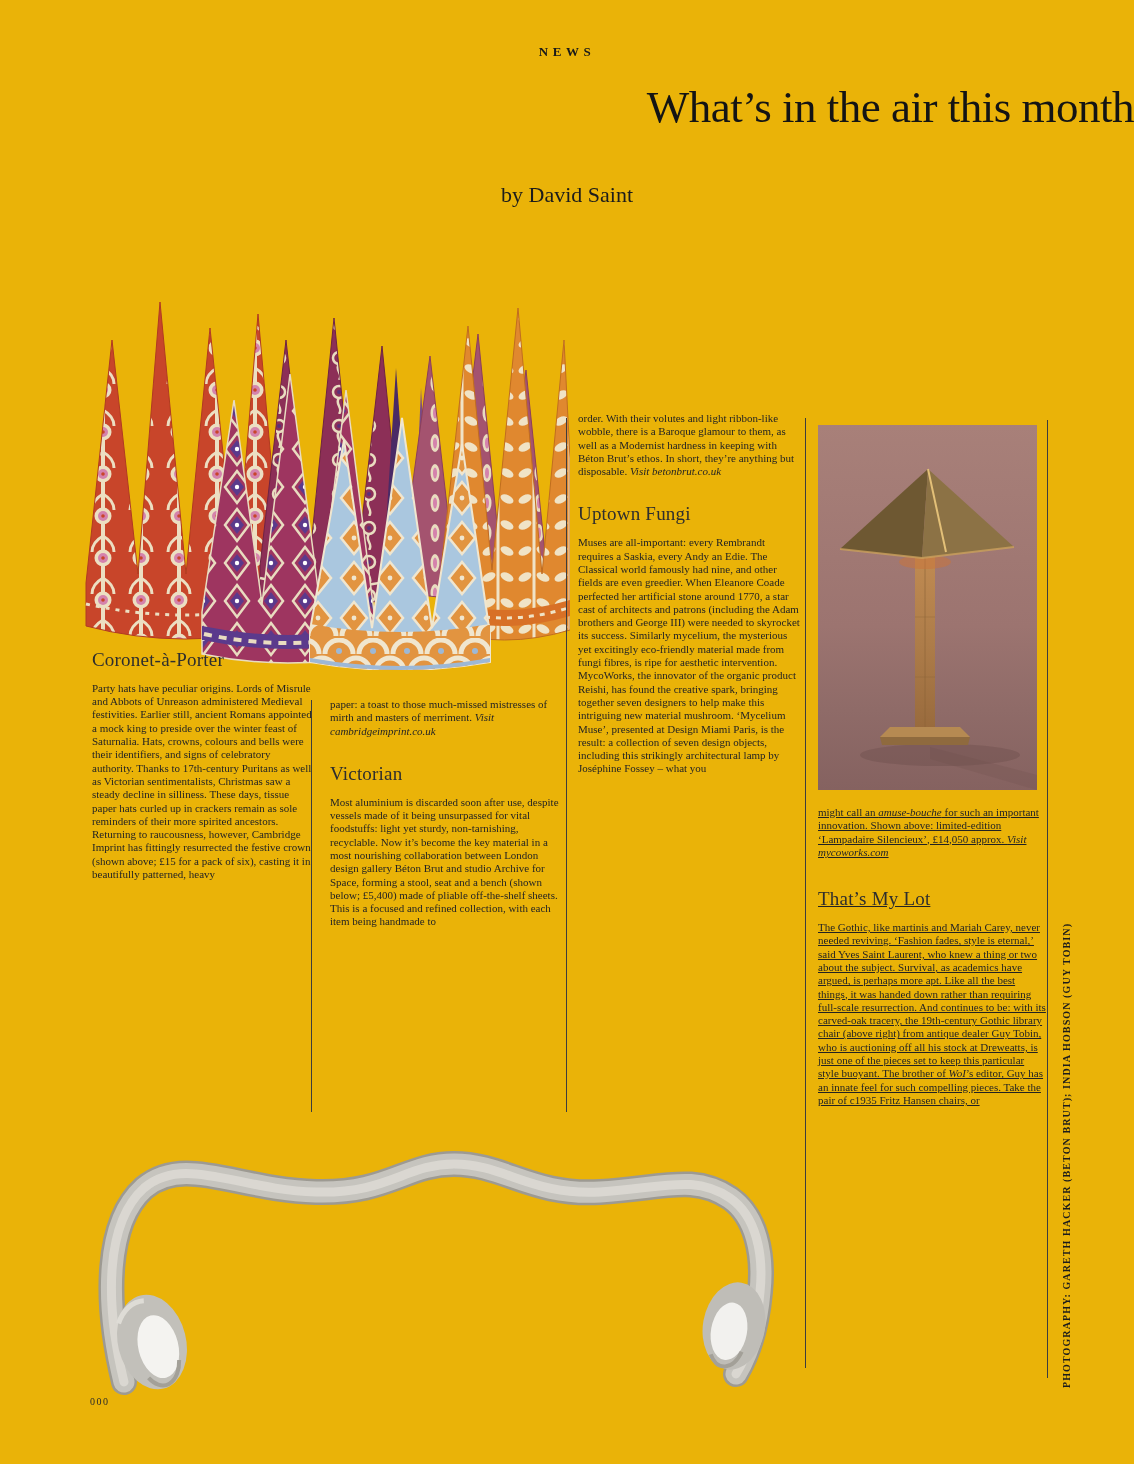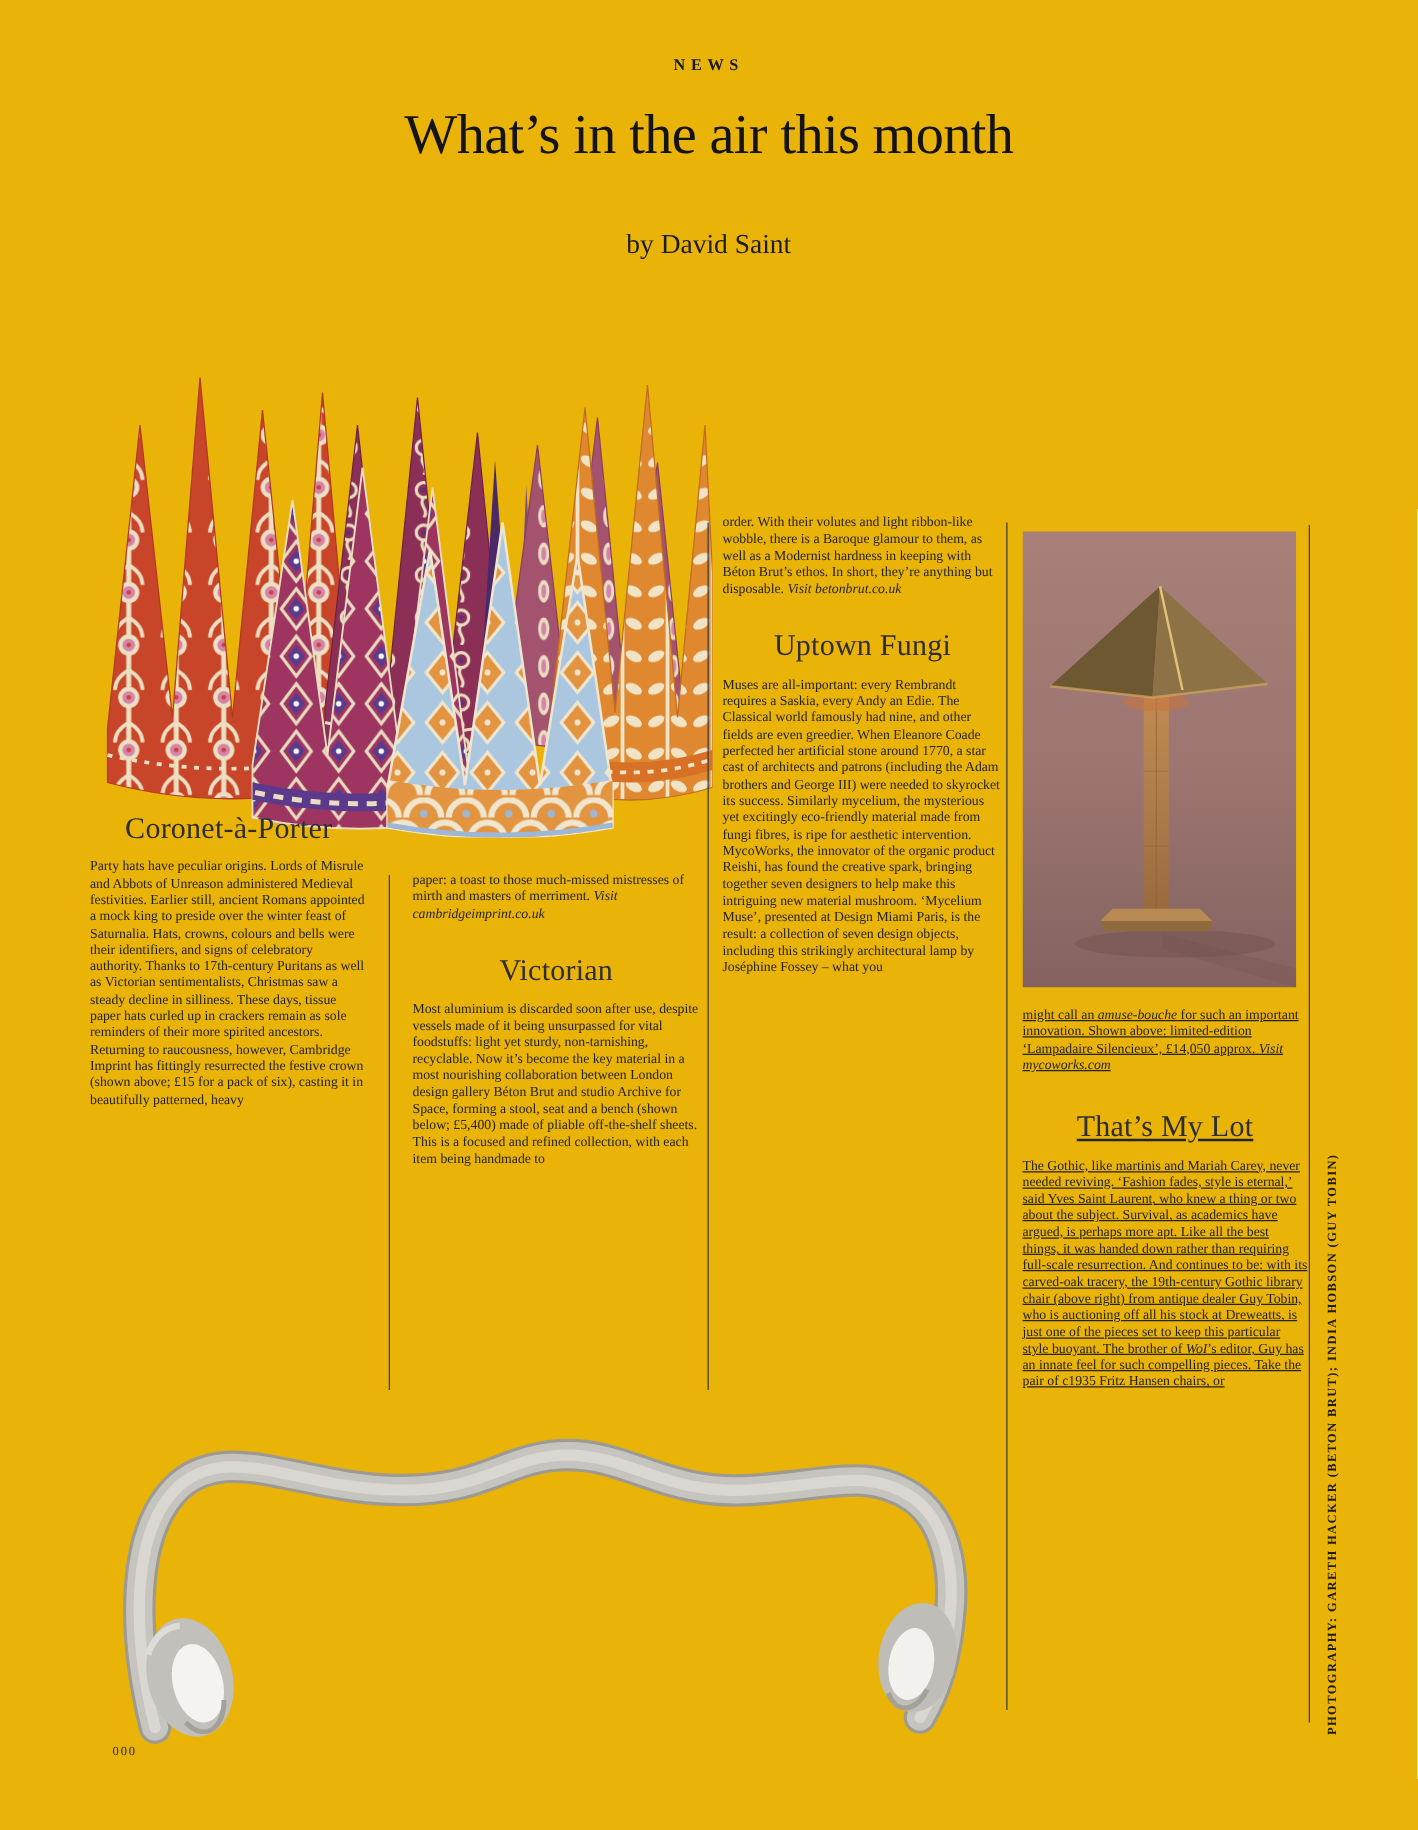--- a/index.html
+++ b/index.html
@@ -1,28 +1,28 @@
 <!DOCTYPE html>
 <html><head>
 <meta charset="utf-8">
 <title>Magazine News Page</title>
 <style>
   html,body{margin:0;padding:0;background:#ffffff;}
   .page{position:relative;width:1134px;height:1464px;margin:0 auto;background:#eab308;
         font-family:"Liberation Serif", serif;color:#222;overflow:hidden;}
   .kicker{position:absolute;top:44px;left:0;width:100%;text-align:center;
           font-size:13px;font-weight:bold;letter-spacing:4.5px;color:#1a1a1a;}
-  .title{position:absolute;top:82px;left:0;width:100%;text-align:center;
+  .title{position:absolute;top:82px;left:0;width:100%;text-align:right;
          font-size:45px;font-weight:normal;letter-spacing:-0.5px;color:#141414;line-height:1.15;}
   .byline{position:absolute;top:182px;left:0;width:100%;text-align:center;
           font-size:22px;color:#1c1c1c;}
   .col{position:absolute;text-align:left;}
   .col p{margin:0;font-size:11px;line-height:1.21;color:#242424;}
   .col p em{font-style:italic;}
-  h2.sec{font-size:24px;font-weight:normal;color:#2e2e2e;margin:0 0 11px 0;letter-spacing:0.2px;line-height:1.1;text-align:center;}
+  h2.sec{font-size:19px;font-weight:normal;color:#2e2e2e;margin:0 0 11px 0;letter-spacing:0.2px;line-height:1.1;}
   .mt{margin-top:26px !important;}
   .mt2{margin-top:30px !important;}
   .divider{position:absolute;width:1px;background:#3d3d3d;}
   .figure{position:absolute;}
   .figure svg{display:block;}
   .folio{position:absolute;left:90px;top:1396px;font-size:10px;letter-spacing:1.5px;color:#2a2a2a;}
   .credit{position:absolute;left:1061px;top:1388px;transform:rotate(-90deg);transform-origin:0 0;
           white-space:nowrap;font-size:10px;font-weight:bold;letter-spacing:1.1px;color:#1c1c1c;}
 </style>
 </head>
@@ -152,21 +152,21 @@
         <polygon points="62,312 152,312 150,320 64,320" fill="#8f6a3e"></polygon>
       </g>
     </svg>
   </div>
 
   <div class="divider" style="left:311px;top:700px;height:412px;"></div>
   <div class="divider" style="left:566px;top:418px;height:694px;"></div>
   <div class="divider" style="left:805px;top:418px;height:950px;"></div>
   <div class="divider" style="left:1047px;top:420px;height:958px;"></div>
 
-  <div class="col" style="left:72px;top:650px;width:222px;">
+  <div class="col" style="left:92px;top:650px;width:222px;">
     <h2 class="sec">Coronet-à-Porter</h2>
     <p><span>Party hats have peculiar origins. Lords of Misrule and Abbots of Unreason administered Medieval festivities. Earlier still, ancient Romans appointed a mock king to preside over the winter feast of Saturnalia. Hats, crowns, colours and bells were their identifiers, and signs of celebratory authority. Thanks to 17th-century Puritans as well as Victorian sentimentalists, Christmas saw a steady decline in silliness. These days, tissue paper hats curled up in crackers remain as sole reminders of their more spirited ancestors. Returning to raucousness, however, Cambridge Imprint has fittingly resurrected the festive crown (shown above; £15 for a pack of six), casting it in beautifully patterned, heavy</span></p>
   </div>
 
   <div class="col" style="left:330px;top:698px;width:230px;">
     <p><span>paper: a toast to those much-missed mistresses of mirth and masters of merriment. </span><em>Visit cambridgeimprint.co.uk</em></p>
     <h2 class="sec mt">Victorian</h2>
     <p><span>Most aluminium is discarded soon after use, despite vessels made of it being unsurpassed for vital foodstuffs: light yet sturdy, non-tarnishing, recyclable. Now it’s become the key material in a most nourishing collaboration between London design gallery Béton Brut and studio Archive for Space, forming a stool, seat and a bench (shown below; £5,400) made of pliable off-the-shelf sheets. This is a focused and refined collection, with each item being handmade to</span></p>
   </div>
 

